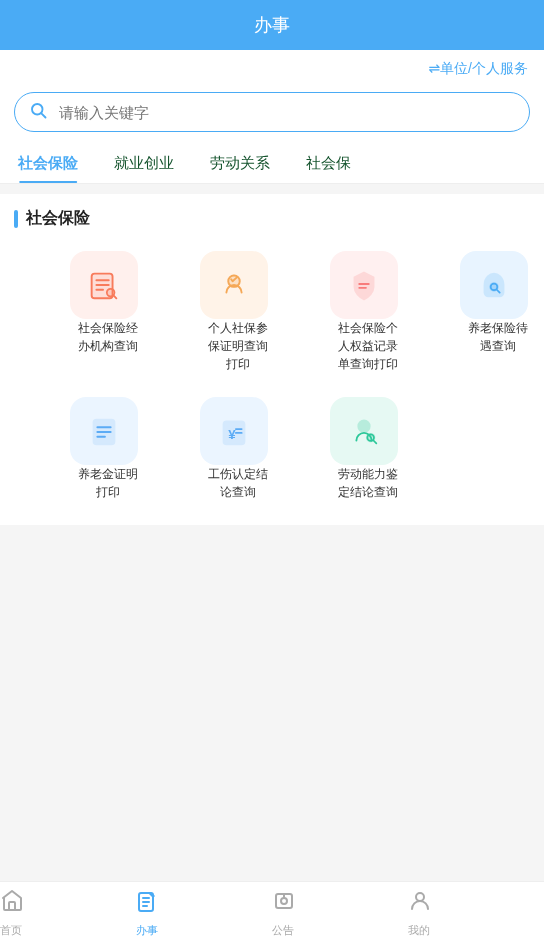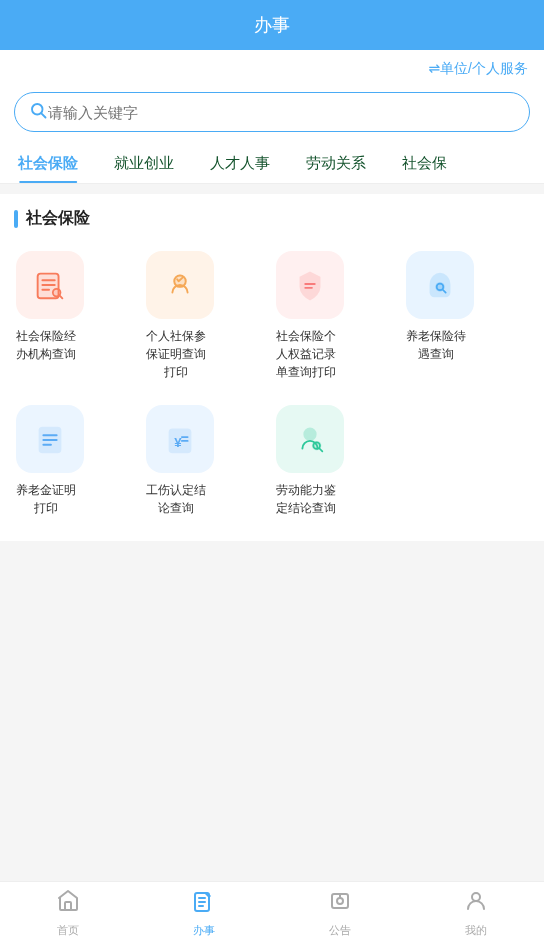--- a/index.html
+++ b/index.html
@@ -46,21 +46,21 @@
     .search-container {
       background: #fff;
       padding: 8px 14px 12px;
     }
     .search-box {
       display: flex;
       align-items: center;
       border: 1.5px solid #4AABF5;
       border-radius: 22px;
       padding: 8px 14px;
-      gap: 1px;
+      gap: 12px;
     }
     .search-icon-svg {
       color: #4AABF5;
       font-size: 16px;
       flex-shrink: 0;
     }
     .search-input {
       border: none;
       outline: none;
       font-size: 15px;
@@ -135,22 +135,21 @@
     
     .service-grid {
       display: grid;
       grid-template-columns: repeat(4, 1fr);
       gap: 8px 4px;
       margin-bottom: 16px;
     }
     .service-item {
       display: flex;
       flex-direction: column;
-      align-items: flex-start;
-      gap: 8px;
+      align-items: flex-end;
       padding: 4px 2px;
     }
     .service-icon-wrap {
       width: 68px;
       height: 68px;
       border-radius: 16px;
       display: flex;
       align-items: center;
       justify-content: center;
     }
@@ -188,21 +187,20 @@
       height: 64px;
       background: #fff;
       border-top: 1px solid #eee;
       display: flex;
       align-items: center;
     }
     .nav-item {
       flex: 1;
       display: flex;
       flex-direction: column;
-      align-items: center;
       justify-content: center;
       gap: 4px;
       padding: 6px 0;
     }
     .nav-item .nav-icon {
       font-size: 22px;
       color: #aaa;
     }
     .nav-item.active .nav-icon {
       color: #4AABF5;
@@ -234,21 +232,20 @@
         <line x1="16.5" y1="16.5" x2="22" y2="22"></line>
       </svg>
     </span>
     <input class="search-input" type="text" placeholder="请输入关键字" style="">
   </div>
 </div>
 
 <div class="tabs-container">
   <div class="tab-item active">社会保险</div>
   <div class="tab-item">就业创业</div>
-  <div class="tab-item">人才人事</div>
   <div class="tab-item">劳动关系</div>
   <div class="tab-item">社会保</div>
 </div>
 
 <div class="main-content">
   <div class="section">
     <div class="section-header">
       <div class="section-bar"></div>
       <span class="section-title">社会保险</span>
     </div>

